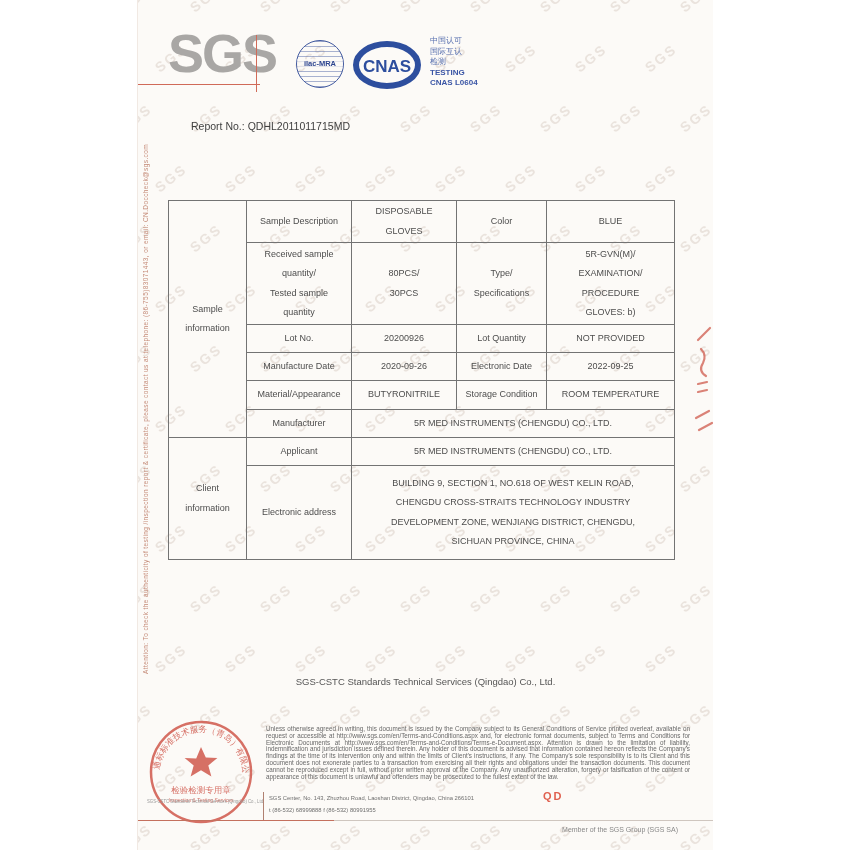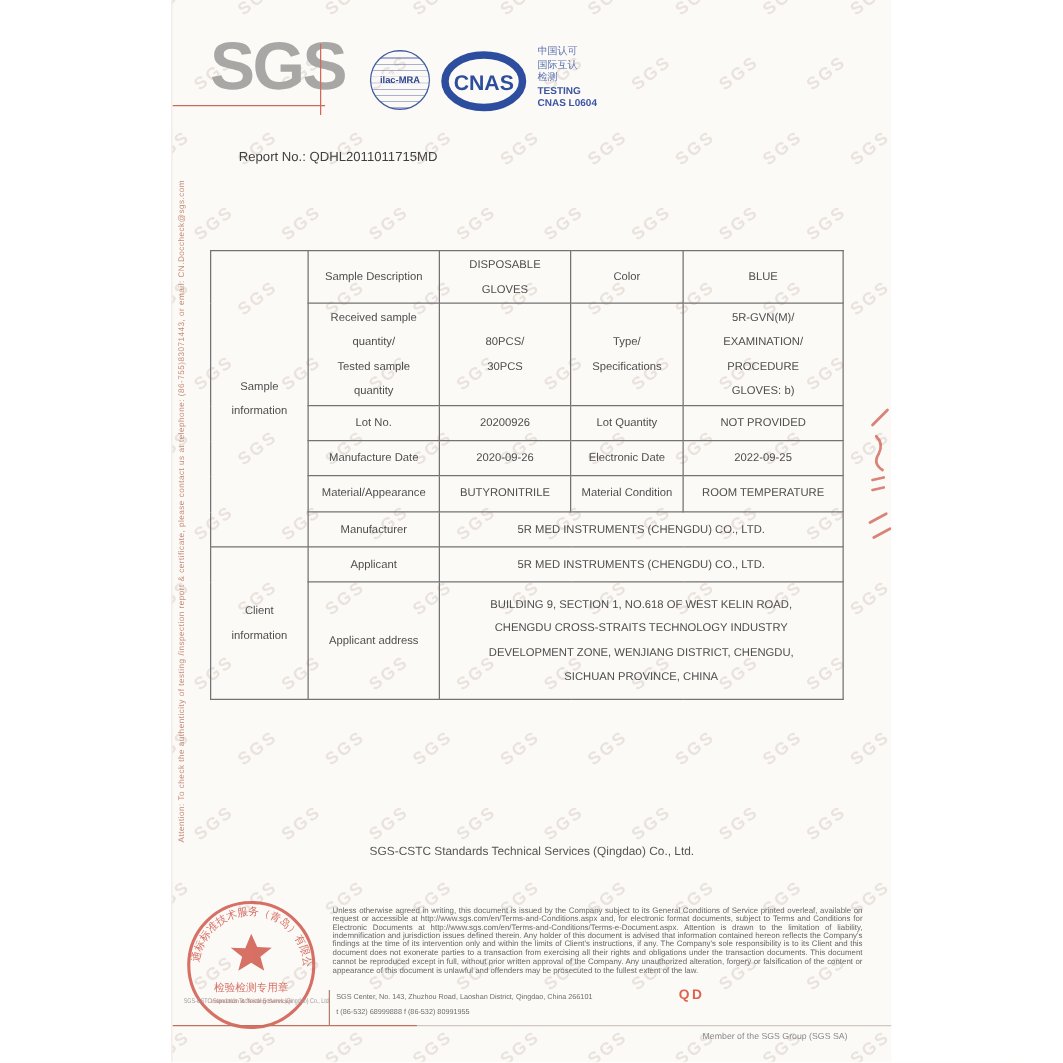--- a/index.html
+++ b/index.html
@@ -296,35 +296,35 @@
       </tr>
       <tr class="h4">
         <td>Manufacture Date</td>
         <td>2020-09-26</td>
         <td>Electronic Date</td>
         <td>2022-09-25</td>
       </tr>
       <tr class="h5">
         <td>Material/Appearance</td>
         <td>BUTYRONITRILE</td>
-        <td>Material Condition</td>
+        <td>Storage Condition</td>
         <td>ROOM TEMPERATURE</td>
       </tr>
       <tr class="h6">
         <td>Manufacturer</td>
         <td colspan="3">5R MED INSTRUMENTS (CHENGDU) CO., LTD.</td>
       </tr>
       <tr class="h7">
         <td rowspan="2">Client
 information</td>
         <td>Applicant</td>
         <td colspan="3">5R MED INSTRUMENTS (CHENGDU) CO., LTD.</td>
       </tr>
       <tr class="h8">
-        <td>Applicant address</td>
+        <td>Electronic address</td>
         <td colspan="3">BUILDING 9, SECTION 1, NO.618 OF WEST KELIN ROAD,
 CHENGDU CROSS-STRAITS TECHNOLOGY INDUSTRY
 DEVELOPMENT ZONE, WENJIANG DISTRICT, CHENGDU,
 SICHUAN PROVINCE, CHINA</td>
       </tr>
     </tbody>
       </table>
 
     <svg class="stamp-frag" width="26" height="125" viewBox="0 0 26 125">
       <g stroke="#cf5b4d" stroke-width="2.2" fill="none" stroke-linecap="round">

